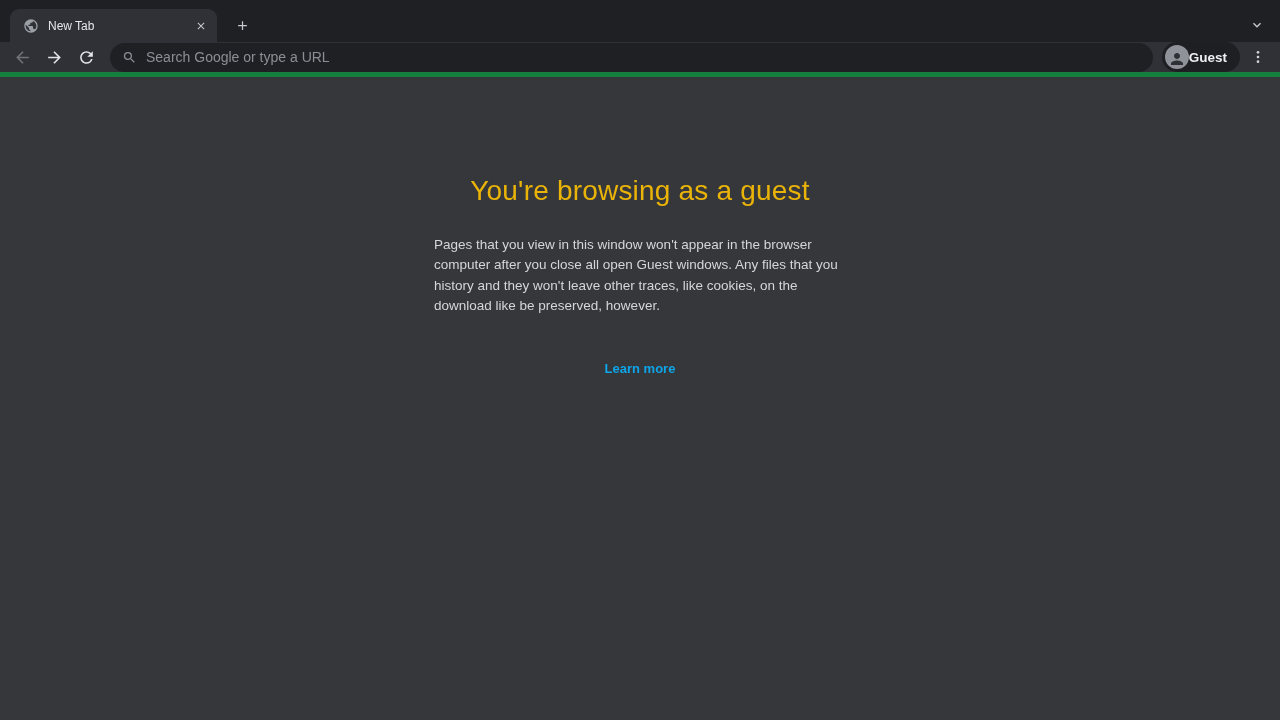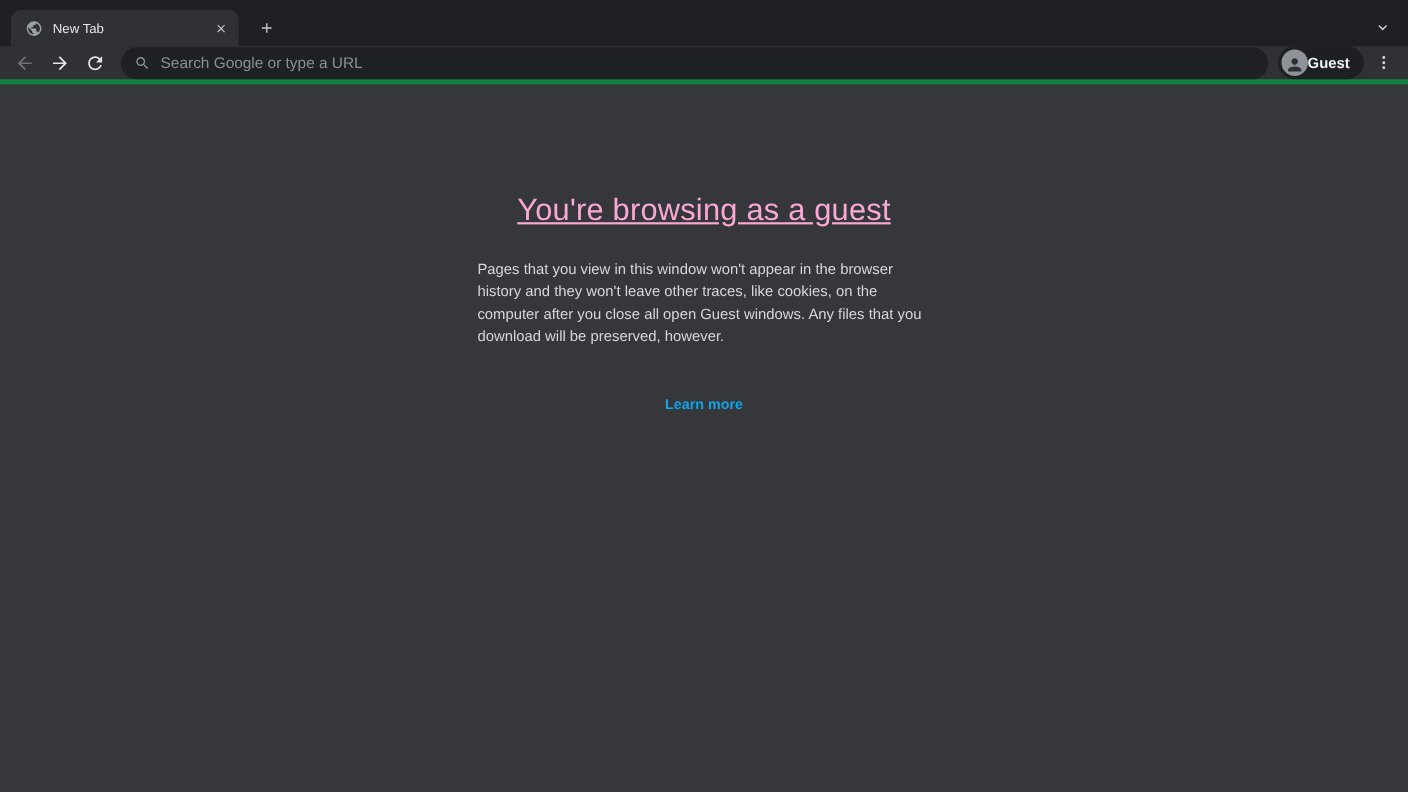--- a/index.html
+++ b/index.html
@@ -74,21 +74,21 @@
   .profile-label { margin-left:0; font-size:13.5px; font-weight:bold; color:#eef0f2; }
   .menu-btn {
     width:24px; height:26px; border:none; background:transparent; cursor:pointer; padding:0;
     display:flex; align-items:center; justify-content:center; margin-left:6px; flex:0 0 auto;
   }
 
   
   .content { flex:1; background:#35373b; overflow:hidden; }
   .guest-heading {
     margin-top:98px; text-align:center;
-    font-size:28px; font-weight:400; color:#f9a8d4; letter-spacing:0.2px;text-decoration:underline;
+    font-size:28px; font-weight:400; color:#eab308; letter-spacing:0.2px;
   }
   .guest-body {
     width:412px; margin:28px auto 0 auto; text-align:left;
     font-size:13.5px; line-height:20.4px; color:#d4d6d9;
   }
   .learn-more-wrap { text-align:center; margin-top:42px; }
   .learn-more {
     font-size:13px; font-weight:bold; color:#0ea5e9; text-decoration:none; cursor:pointer;
   }
   svg { display:block; }
@@ -165,22 +165,22 @@
           <circle cx="12" cy="12" r="2"></circle>
           <circle cx="12" cy="19" r="2"></circle>
       </svg>
     </button>
   </div>
 
   <div class="content">
     <h1 class="guest-heading">You're browsing as a guest</h1>
     <div class="guest-body">
       <div>Pages that you view in this window won't appear in the browser</div>
+      <div>computer after you close all open Guest windows. Any files that you</div>
       <div>history and they won't leave other traces, like cookies, on the</div>
-      <div>computer after you close all open Guest windows. Any files that you</div>
-      <div>download will be preserved, however.</div>
+      <div>download like be preserved, however.</div>
     </div>
     <div class="learn-more-wrap">
       <a class="learn-more">Learn more</a>
     </div>
   </div>
 
 </div>
 
 </body></html>

